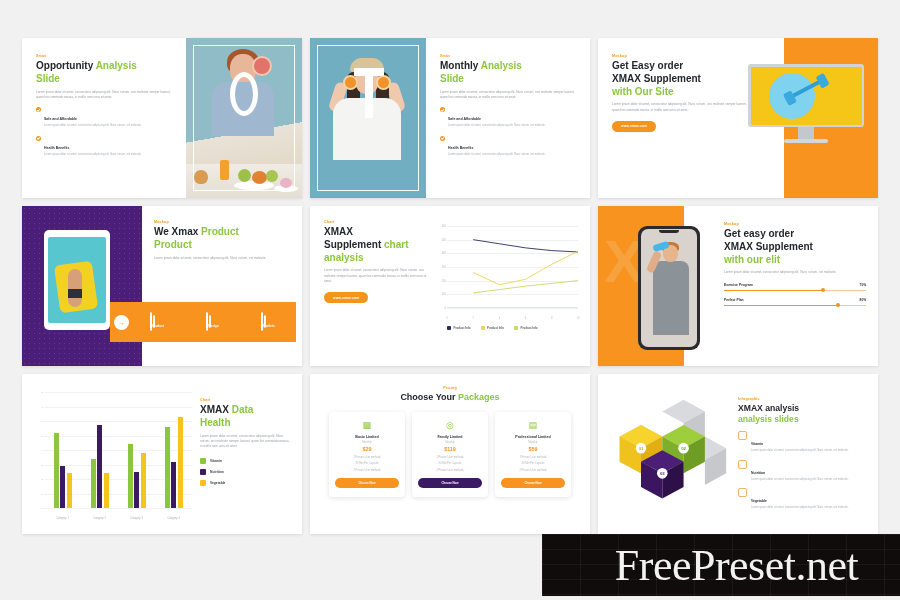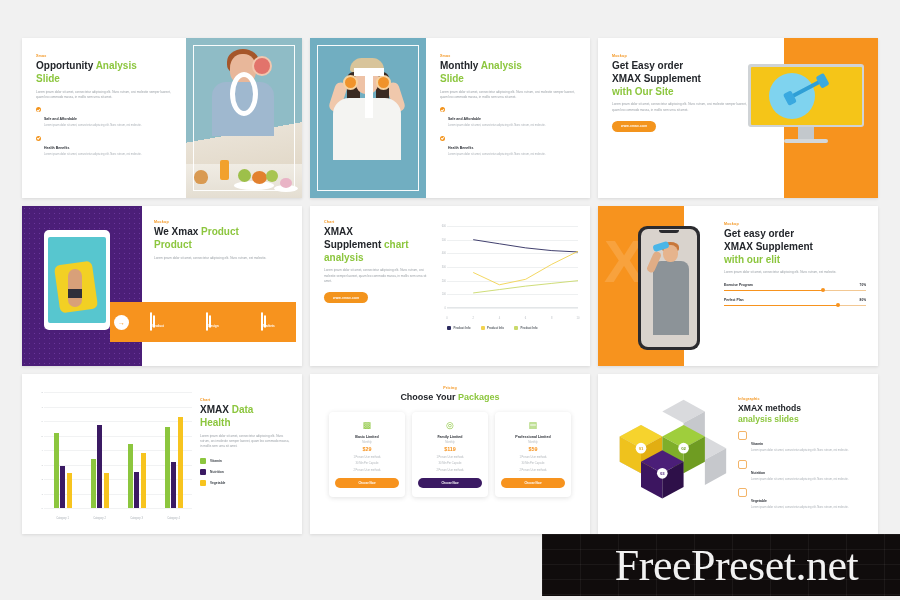--- a/index.html
+++ b/index.html
@@ -654,21 +654,21 @@
         <circle cx="78" cy="56" r="5.5" fill="#ffffff"></circle>
         <circle cx="56" cy="82" r="5.5" fill="#ffffff"></circle>
         <text x="34" y="58" font-size="4.4" text-anchor="middle" fill="#e0a516" font-family="Liberation Sans, sans-serif" font-weight="bold">01</text>
         <text x="78" y="58" font-size="4.4" text-anchor="middle" fill="#6f9c22" font-family="Liberation Sans, sans-serif" font-weight="bold">02</text>
         <text x="56" y="84" font-size="4.4" text-anchor="middle" fill="#4b1e78" font-family="Liberation Sans, sans-serif" font-weight="bold">03</text>
       </svg>
     </div>
     <div class="s9-copy">
       <div class="kicker">Infographic</div>
       <div class="h-title" style="font-size:8.6px;">
-        <span>XMAX methods</span><br>
+        <span>XMAX analysis</span><br>
         <span class="grn">analysis slides</span>
       </div>
       <div class="s9-item">
         <span class="s9-ico"></span>
         <span>
           <span class="s9-ttl">Vitamin</span>
           <div class="tiny-txt">Lorem ipsum dolor sit amet, consectetur adipiscing elit. Nunc rutrum, est molestie.</div>
         </span>
       </div>
       <div class="s9-item">

